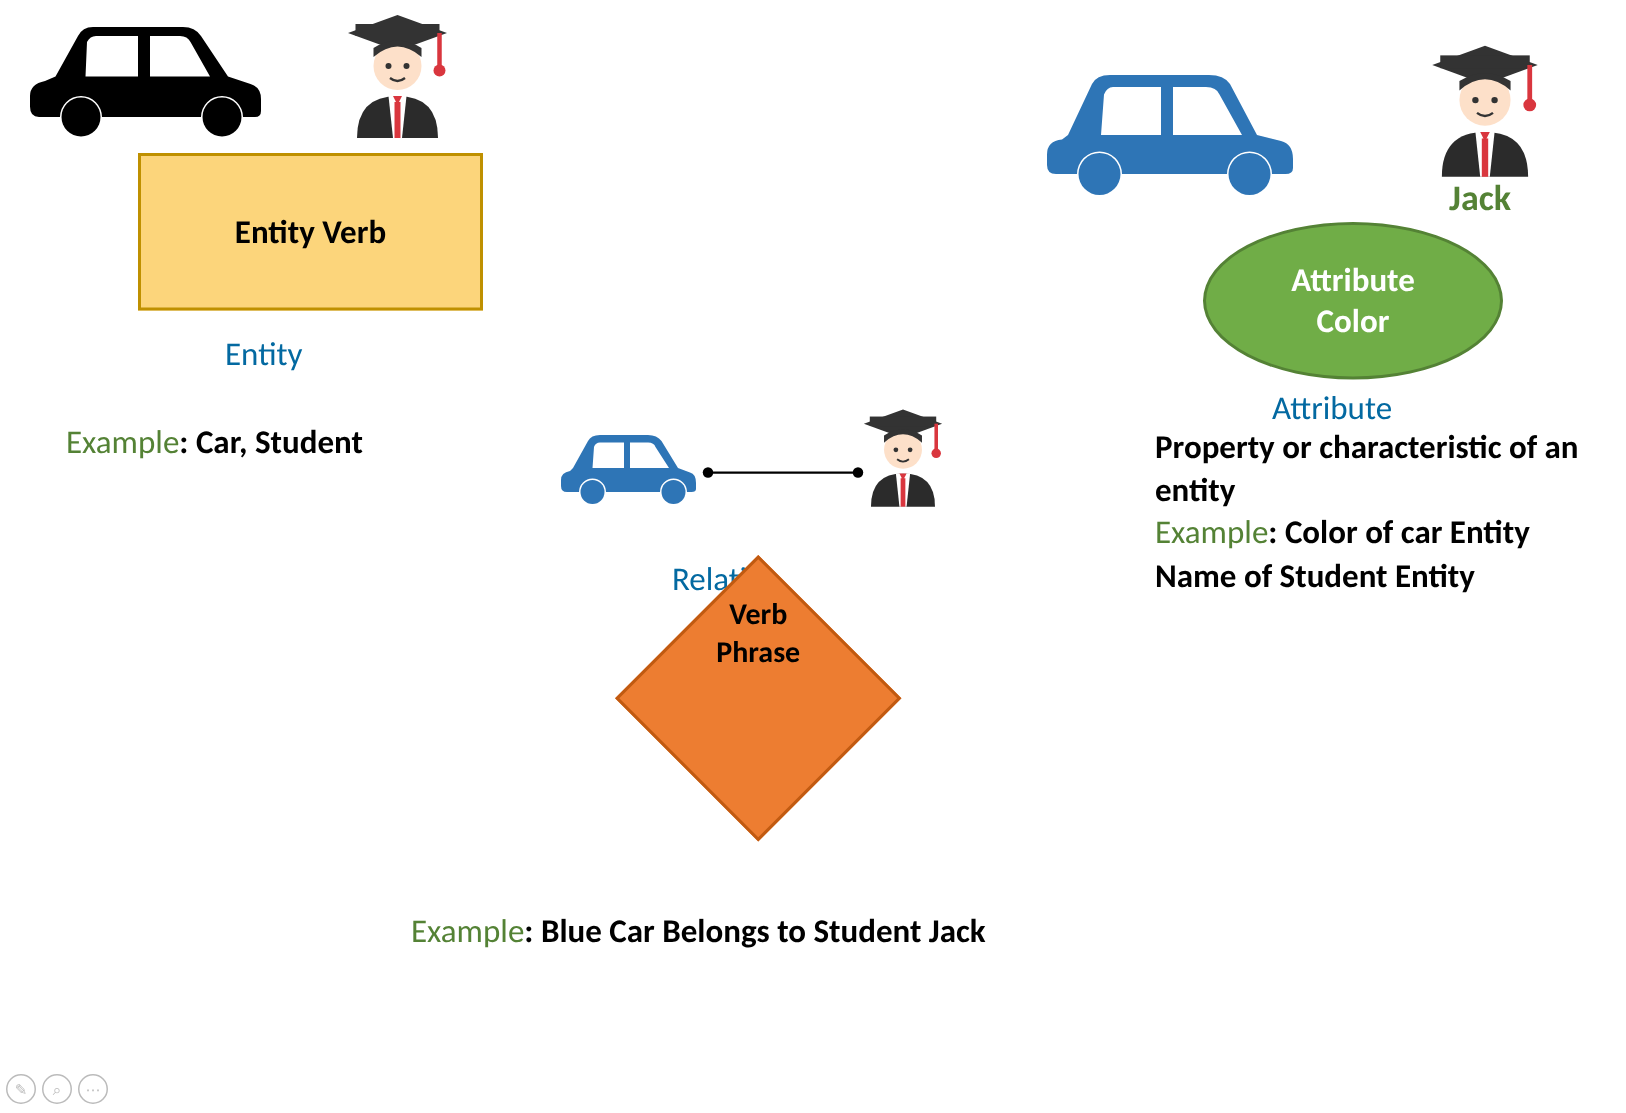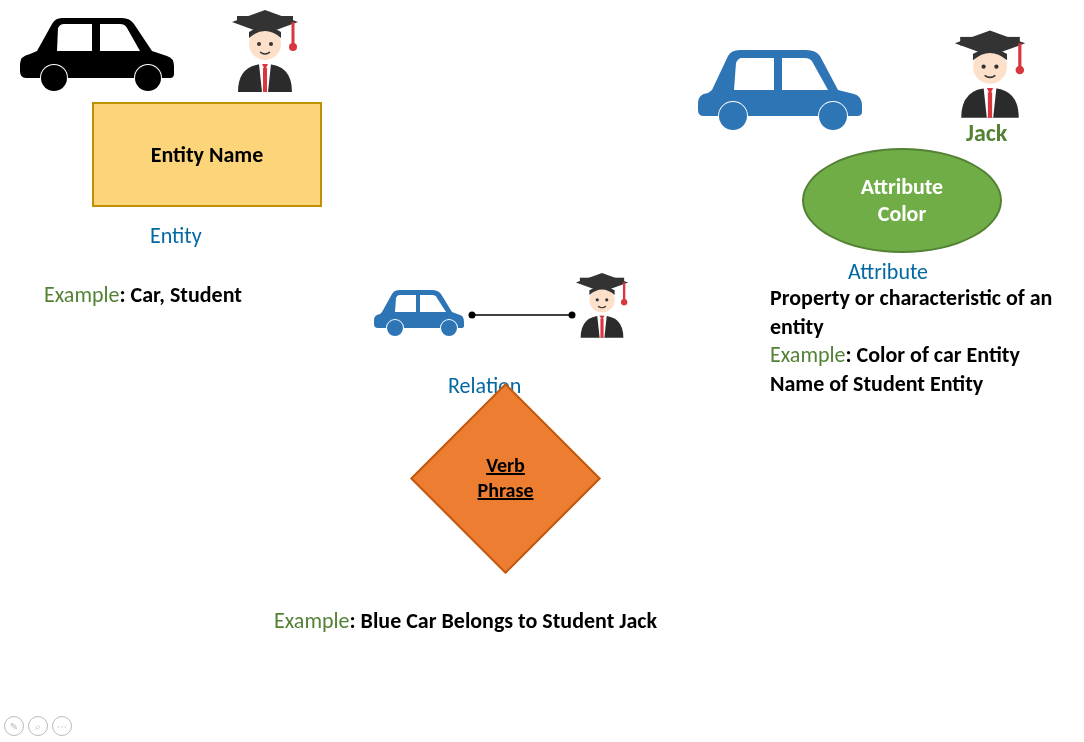--- a/index.html
+++ b/index.html
@@ -3,21 +3,21 @@
 <meta charset="utf-8">
 <style>
   * { box-sizing: border-box; margin: 0; padding: 0; }
   body { font-family: Calibri, Arial, sans-serif; width: 1084px; height: 742px; position: relative; background: #fff; overflow: hidden; }
   .abs { position: absolute; }
   .heading { color: #0369a1; font-weight: normal; font-size: 22px; text-align: left; }
   .body-text { font-size: 22px; font-weight: 600; line-height: 1.3; }
   .example-label { color: #548235; font-weight: normal; }
   .entity-box { background: #FCD57B; border: 2px solid #BF9000; width: 230px; height: 105px; display: flex; align-items: center; justify-content: center; font-weight: bold; font-size: 22px; }
   .attr-ellipse { width: 200px; height: 105px; border-radius: 50%; background: #70AD47; border: 2px solid #548235; display: flex; align-items: center; justify-content: center; color: #fff; font-weight: bold; font-size: 22px; text-align: center; line-height: 1.2; }
-  .diamond-wrap { width: 195px; height: 160px; display: flex; align-items: center; justify-content: center; position: relative; text-decoration: underline; }
+  .diamond-wrap { width: 195px; height: 160px; display: flex; align-items: flex-start; justify-content: center; position: relative; }
   .diamond-shape { position: absolute; width: 135px; height: 135px; background: #ED7D31; border: 2px solid #C15A11; transform: rotate(45deg); }
   .diamond-text { position: relative; z-index: 2; font-weight: bold; font-size: 20px; text-align: center; line-height: 1.25; }
   .jack-label { color: #548235; font-weight: bold; font-size: 24px; }
   .bottom-icons { display: flex; gap: 4px; align-items: center; }
   .circ-icon { width: 20px; height: 20px; border: 1px solid #bbb; border-radius: 50%; display:flex; align-items:center; justify-content:center; font-size:10px; color:#bbb;}
 </style>
 </head>
 <body>
 
 <div class="abs" style="left:12px; top:6px;">
@@ -39,21 +39,21 @@
       <circle cx="49" cy="42" r="2" fill="#333"></circle>
     <path d="M38 50 Q43 54 48 50" stroke="#333" fill="none" stroke-width="1.5"></path>
     <path fill="#2B2B2B" d="M16 90 Q16 62 43 62 Q70 62 70 90 Z"></path>
     <path fill="#fff" d="M37 62 L49 62 L46 90 L40 90 Z"></path>
     <path fill="#D9363E" d="M41 66 L45 66 L45 90 L41 90 Z"></path>
     <path fill="#D9363E" d="M40 62 L46 62 L43 68 Z"></path>
   </svg>
 </div>
 
 <div class="abs entity-box" style="left:92px; top:102px;">
-  <span>Entity Name</span>
+  <span>Entity Verb</span>
 </div>
 <div class="abs heading" style="left:150px; top:222px; width:100px;">Entity</div>
 <div class="abs body-text" style="left:44px; top:252px; width:310px;">
   <br>
   <span class="example-label">Example</span><span>: Car, Student</span>
 </div>
 
 <div class="abs" style="left:368px; top:282px;">
   <svg width="100" height="56" viewBox="0 0 100 56">
     <path fill="#2E75B6" d="M14 30 L24 12 Q26 8 32 8 L64 8 Q70 8 73 12 L84 30 L92 33 Q96 34 96 40 L96 44 Q96 46 93 46 L90 46 A9 9 0 0 0 72 46 L36 46 A9 9 0 0 0 18 46 L10 46 Q6 46 6 42 L6 38 Q6 33 12 32 Z M27 30 L48 30 L48 13 L32 13 Q29 13 28 16 Z M52 30 L78 30 L69 16 Q68 13 64 13 L52 13 Z"></path>

